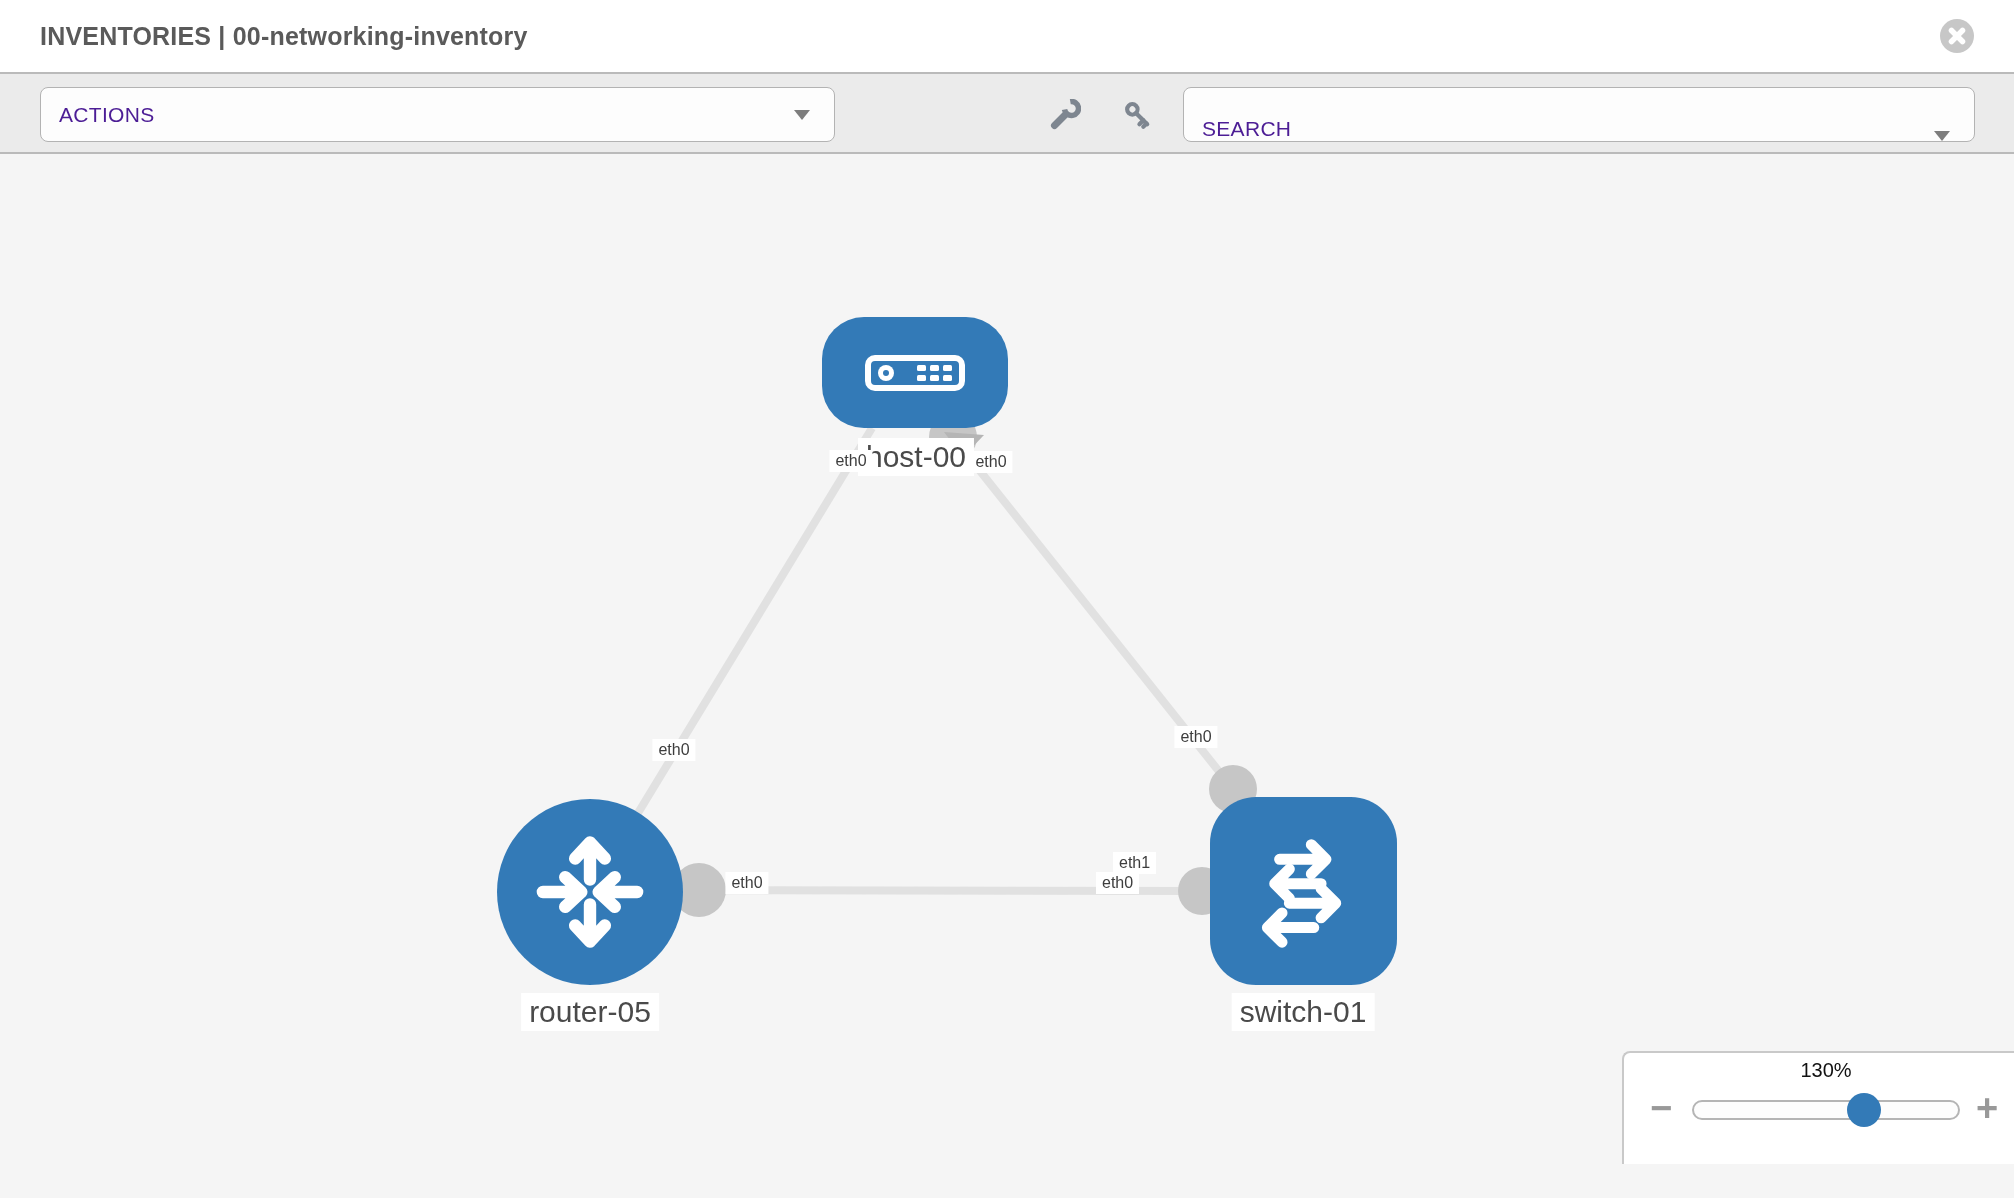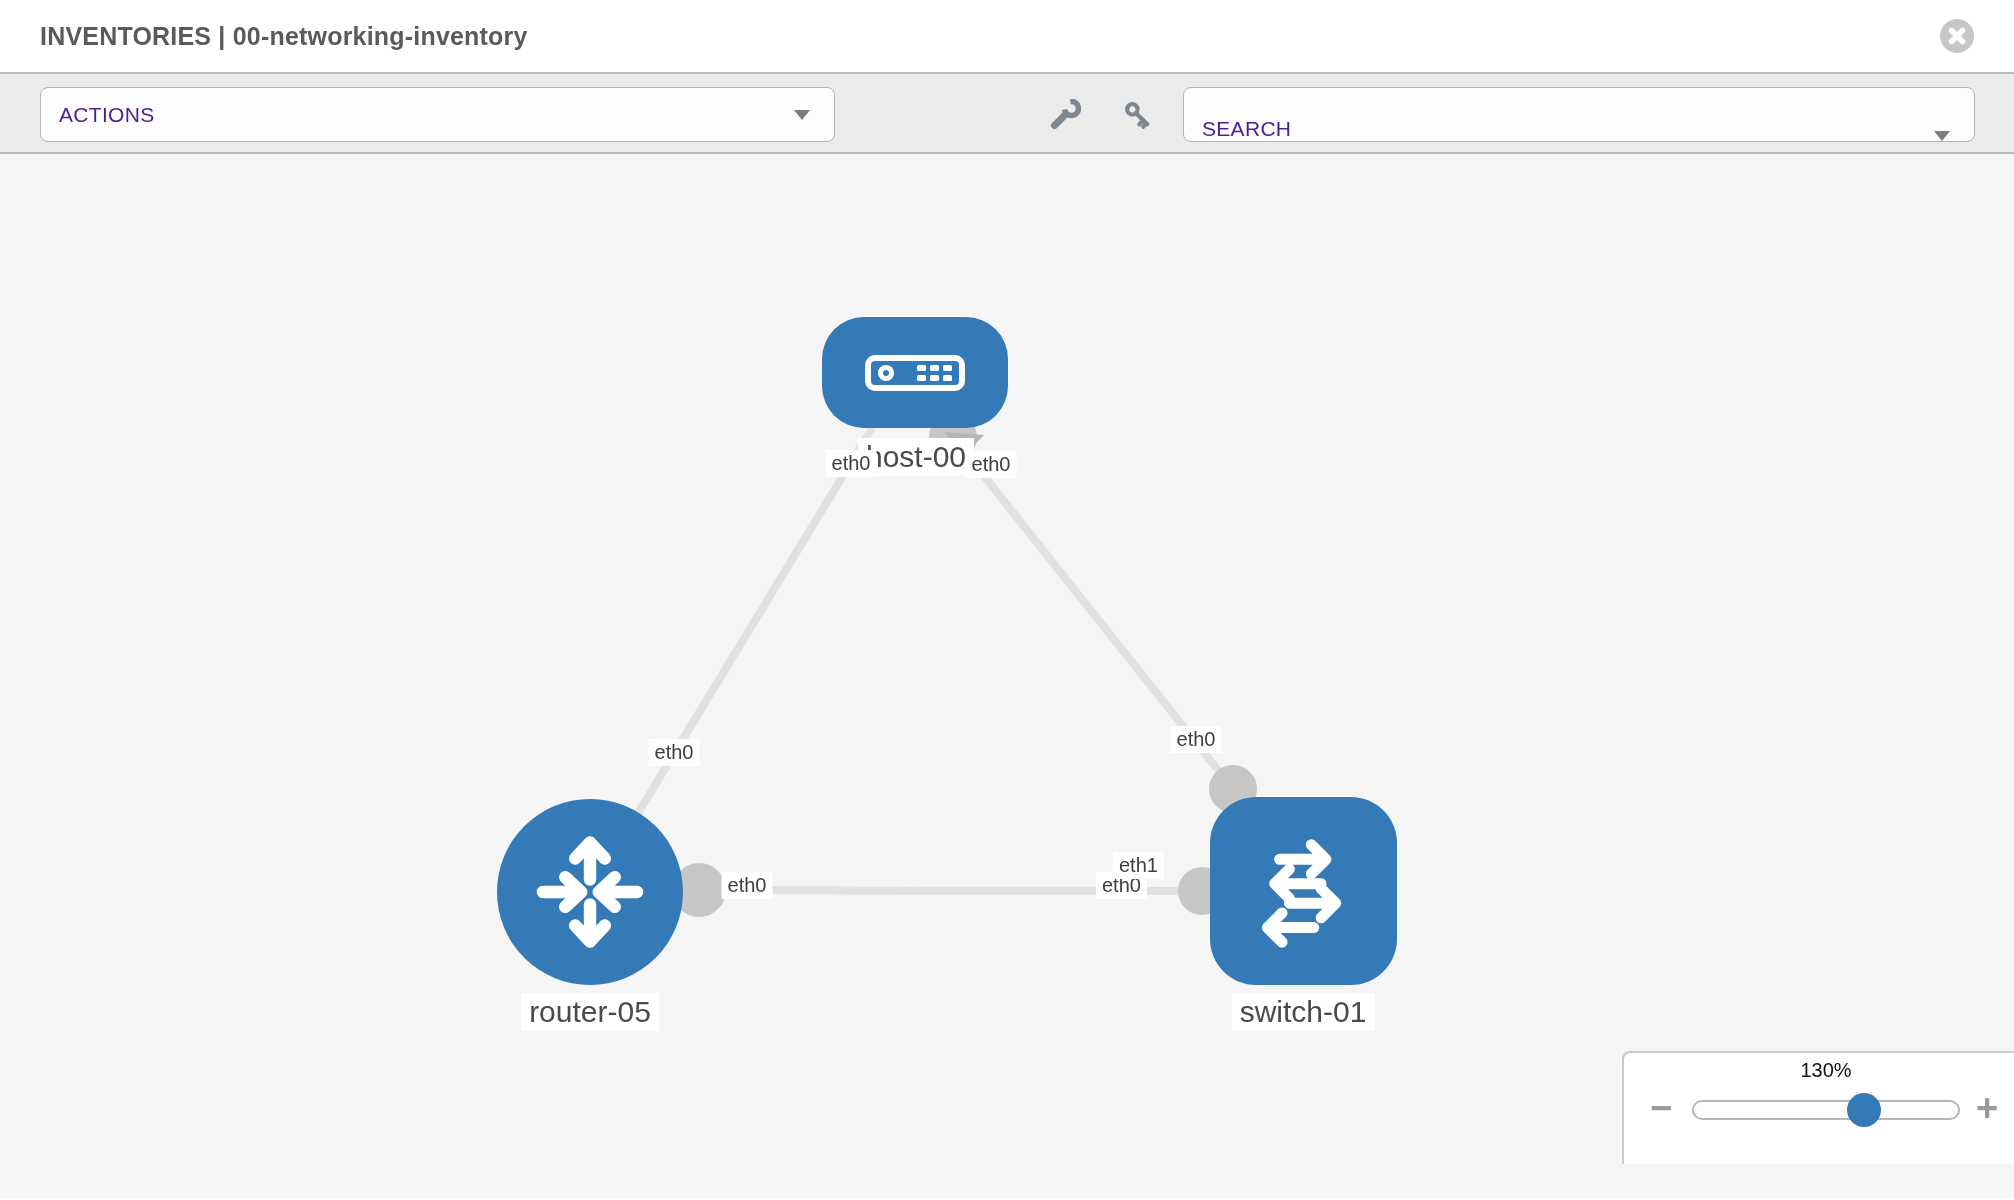--- a/index.html
+++ b/index.html
@@ -27,21 +27,21 @@
   .canvas { position:relative; height:1044px; background:#f5f5f5; overflow:hidden; }
   .links-svg { position:absolute; left:0; top:0; }
 
   .node { position:absolute; background:#337ab7; display:flex; align-items:center; justify-content:center; cursor:pointer; }
   .node-host { left:822px; top:163px; width:186px; height:111px; border-radius:42px; }
   .node-router { left:497px; top:645px; width:186px; height:186px; border-radius:50%; }
   .node-switch { left:1210px; top:643px; width:187px; height:188px; border-radius:46px; }
 
   .chip { position:absolute; background:#ffffff; color:#3d3d3d; white-space:nowrap; }
   .node-label { font-size:30px; color:#4a4a4a; padding:2px 8px; transform:translateX(-50%); }
-  .if-label { font-size:20px; padding:2px 6px; }
+  .if-label { font-size:16px; padding:2px 6px; }
   .centered { transform:translateX(-50%); }
 
   
   .zoom-panel { position:absolute; left:1622px; top:897px; width:392px; height:113px; background:#fff; border-top:2px solid #c9c9c9; border-left:2px solid #c9c9c9; border-top-left-radius:8px; }
   .zoom-level { position:absolute; left:68px; top:6px; width:268px; text-align:center; font-size:20px; color:#111; }
   .zoom-btn { position:absolute; background:none; border:none; color:#999; font-weight:800; font-size:38px; line-height:38px; cursor:pointer; padding:0; }
   .zoom-minus { left:26px; top:36px; }
   .zoom-plus  { left:352px; top:36px; }
   .zoom-track { position:absolute; left:68px; top:47px; width:268px; height:20px; background:#fdfdfd; border:2px solid #b5b5b5; border-radius:12px; cursor:pointer; }
   .zoom-handle { position:absolute; left:223px; top:40px; width:34px; height:34px; border-radius:50%; background:#337ab7; cursor:grab; }

